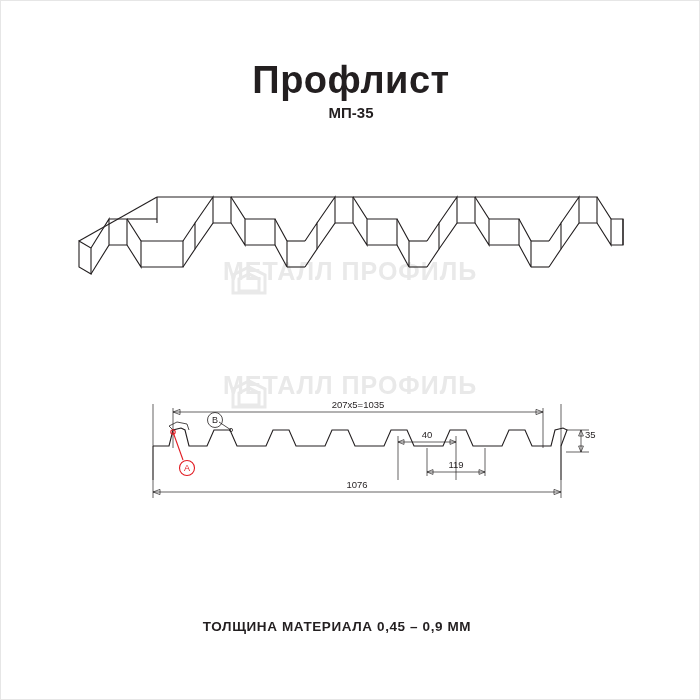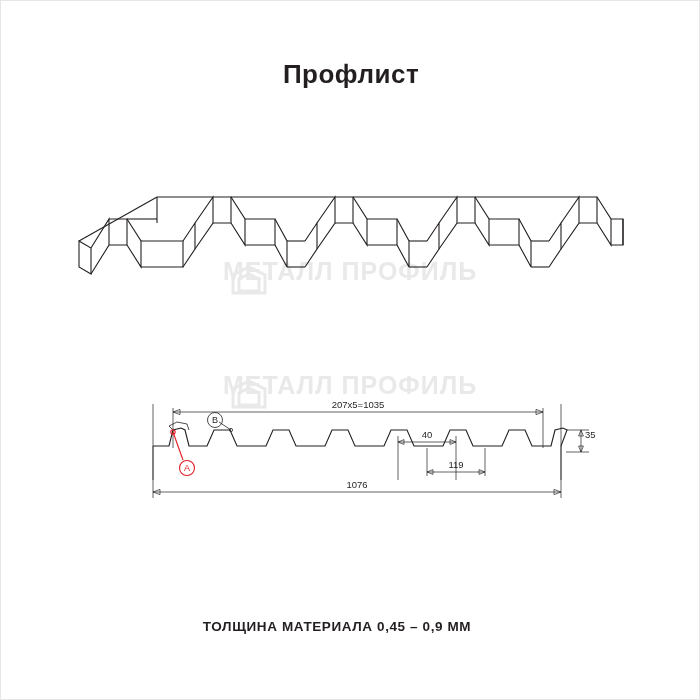--- a/index.html
+++ b/index.html
@@ -20,21 +20,21 @@
     height: 700px;
     box-sizing: border-box;
     border: 1px solid #e6e6e6;
   }
   .title {
     position: absolute;
     top: 58px;
     left: 0;
     width: 700px;
     text-align: center;
-    font-size: 26px;
+    font-size: 38px;
     font-weight: bold;
     letter-spacing: 0.5px;
     color: #231f20;
   }
   .subtitle {
     position: absolute;
     top: 103px;
     left: 0;
     width: 700px;
     text-align: center;
@@ -99,20 +99,21 @@
   .red { fill: none; stroke: #e11b22; stroke-width: 1.1; }
   .redtxt { font-family: "Liberation Sans", sans-serif; font-size: 9px; fill: #e11b22; }
   .blacktxt { font-family: "Liberation Sans", sans-serif; font-size: 9px; fill: #231f20; }
 </style>
 </head>
 <body>
 
 <div class="page">
 
   <div class="title">Профлист</div>
+  <div class="subtitle">МП-35</div>
 
   <div class="wm wm1">МЕТАЛЛ ПРОФИЛЬ</div>
   <div class="wm wm2">МЕТАЛЛ ПРОФИЛЬ</div>
 
   <div class="wm-logo" style="left:228px; top:262px;">
     <svg width="60" height="40" viewBox="0 0 60 40" aria-hidden="true">
       <path d="M4 30 L4 12 L20 4 L36 12 L36 30 Z" fill="none" stroke="#e9e9e9" stroke-width="3"></path>
       <path d="M10 28 L10 16 L20 11 L30 16 L30 28 Z" fill="none" stroke="#e9e9e9" stroke-width="3"></path>
     </svg>
   </div>

